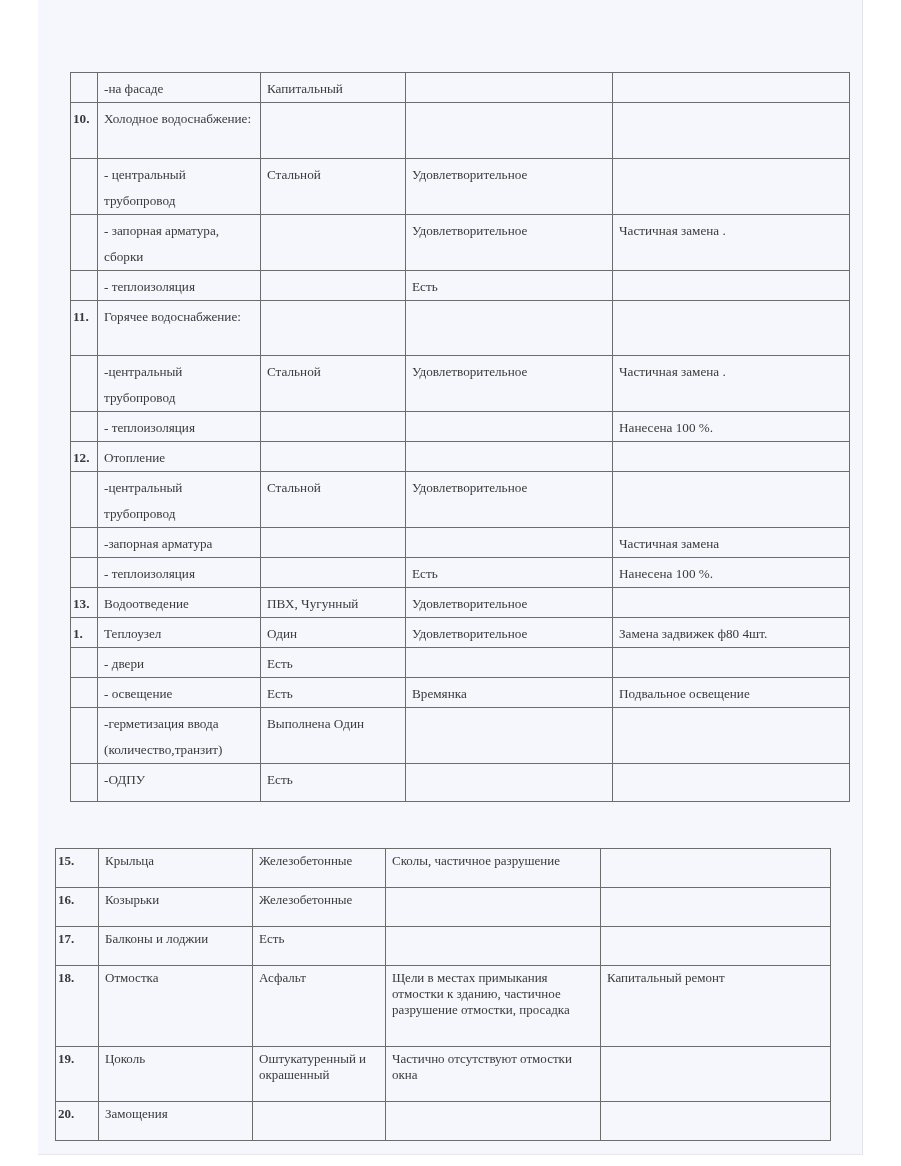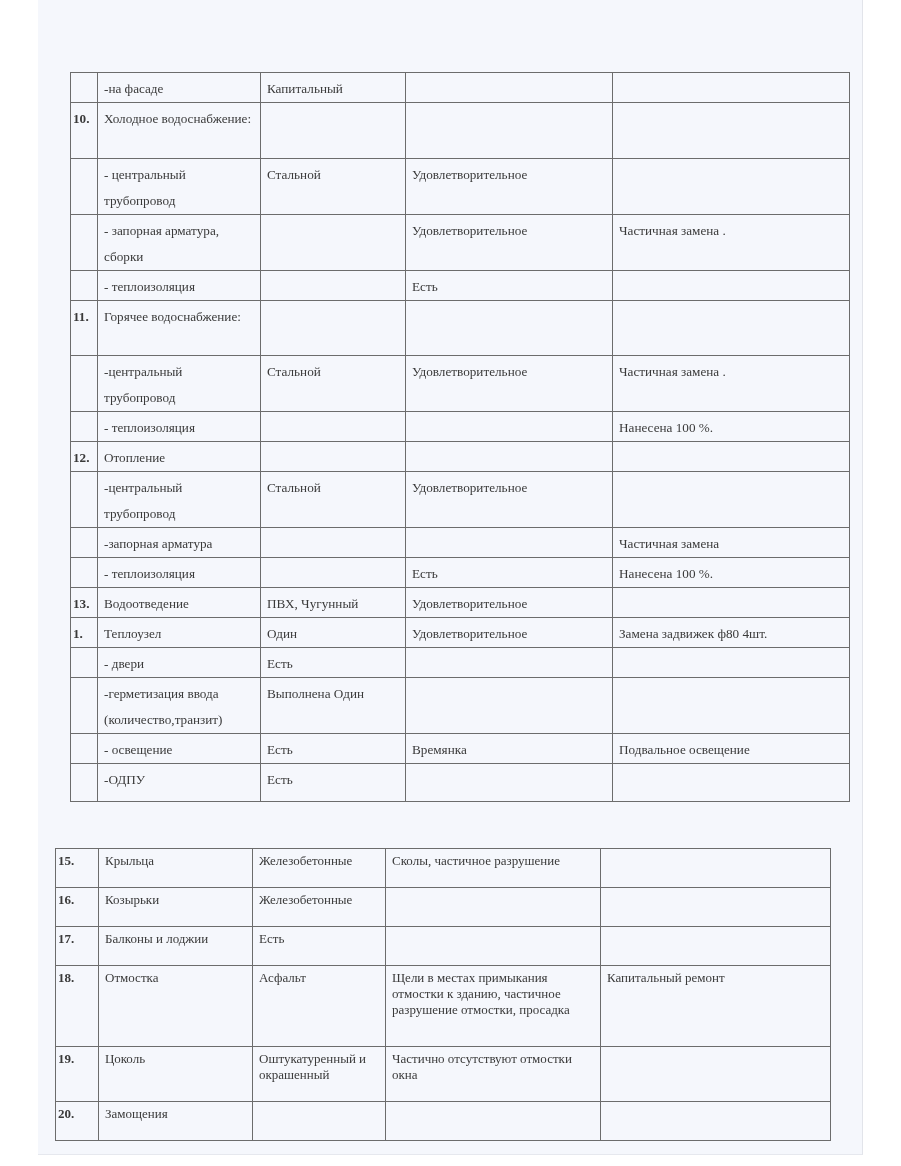--- a/index.html
+++ b/index.html
@@ -131,33 +131,33 @@
         <td>Удовлетворительное</td>
         <td>Замена задвижек ф80 4шт.</td>
       </tr>
       <tr style="height: 26px; padding-left: 9px;">
         <td class="num"></td>
         <td>- двери</td>
         <td>Есть</td>
         <td></td>
         <td></td>
       </tr>
+      <tr style="height: 27px;">
+        <td class="num"></td>
+        <td>- освещение</td>
+        <td>Есть</td>
+        <td>Времянка</td>
+        <td>Подвальное освещение</td>
+      </tr>
       <tr style="height: 53px;">
         <td class="num"></td>
         <td>-герметизация ввода (количество,транзит)</td>
         <td>Выполнена Один</td>
         <td></td>
         <td></td>
-      </tr>
-      <tr style="height: 27px;">
-        <td class="num"></td>
-        <td>- освещение</td>
-        <td>Есть</td>
-        <td>Времянка</td>
-        <td>Подвальное освещение</td>
       </tr>
       <tr style="height: 38px;">
         <td class="num"></td>
         <td>-ОДПУ</td>
         <td>Есть</td>
         <td></td>
         <td></td>
       </tr>
     </tbody>
 </table>

